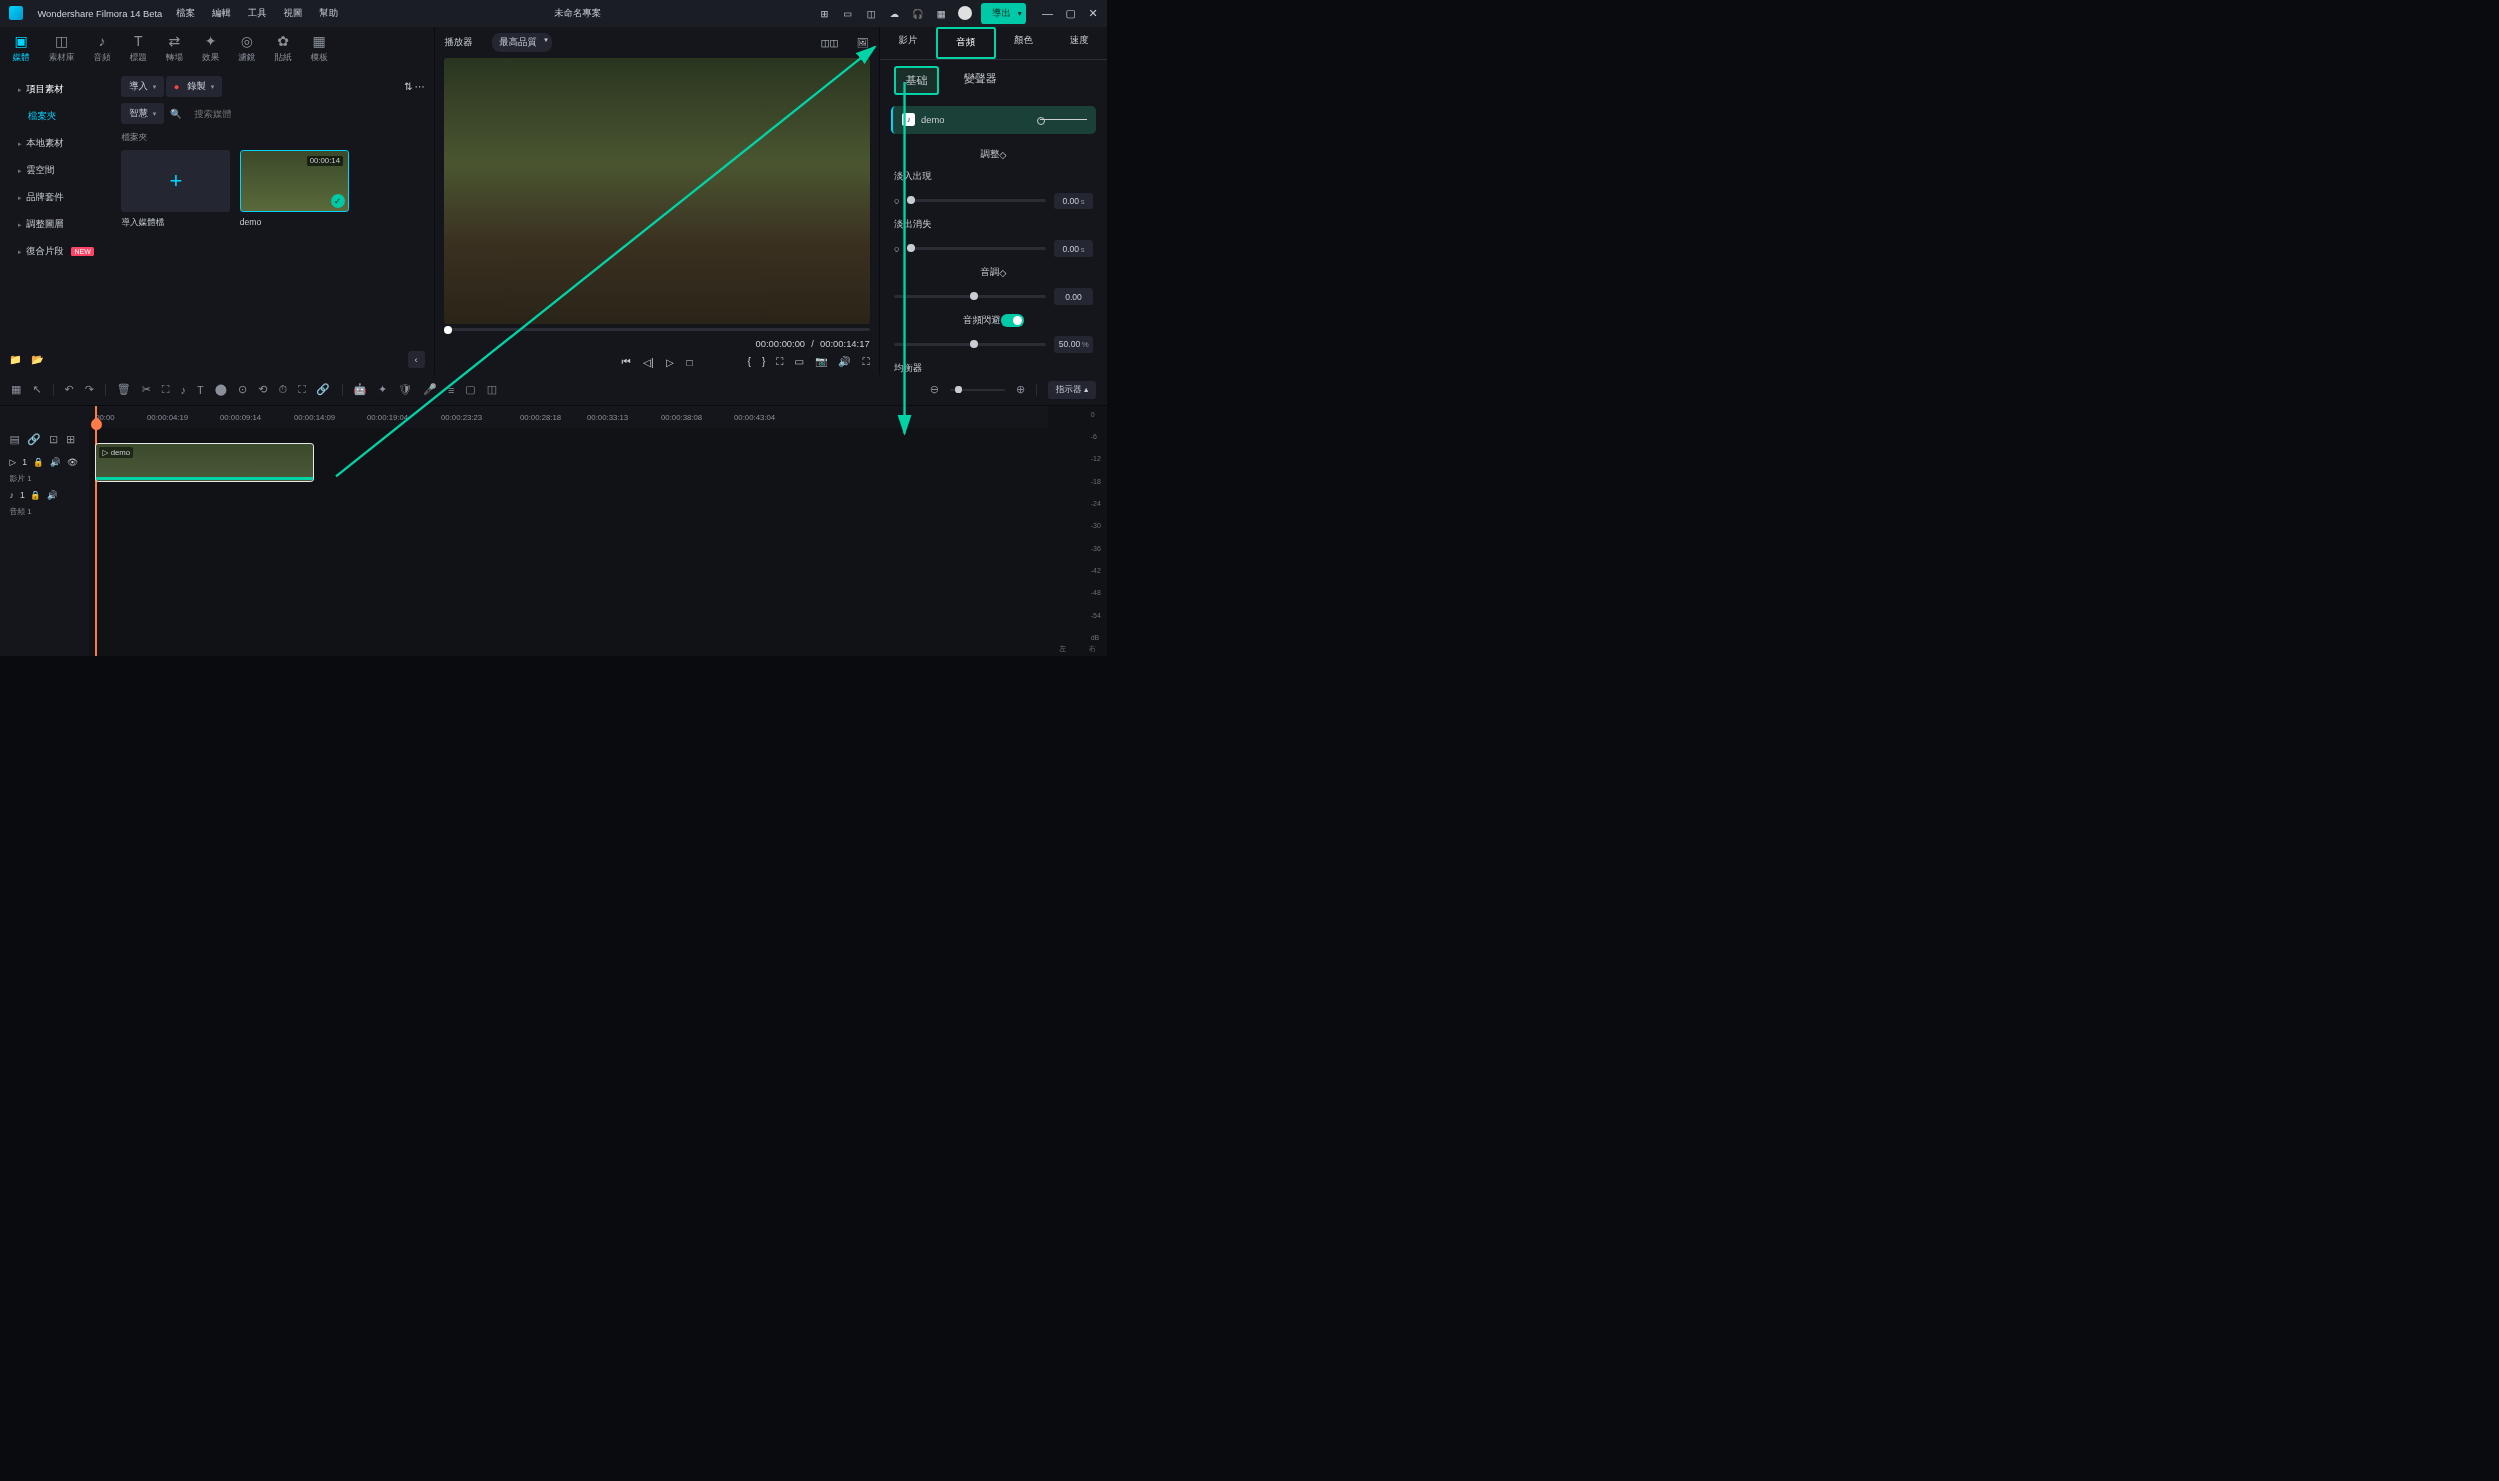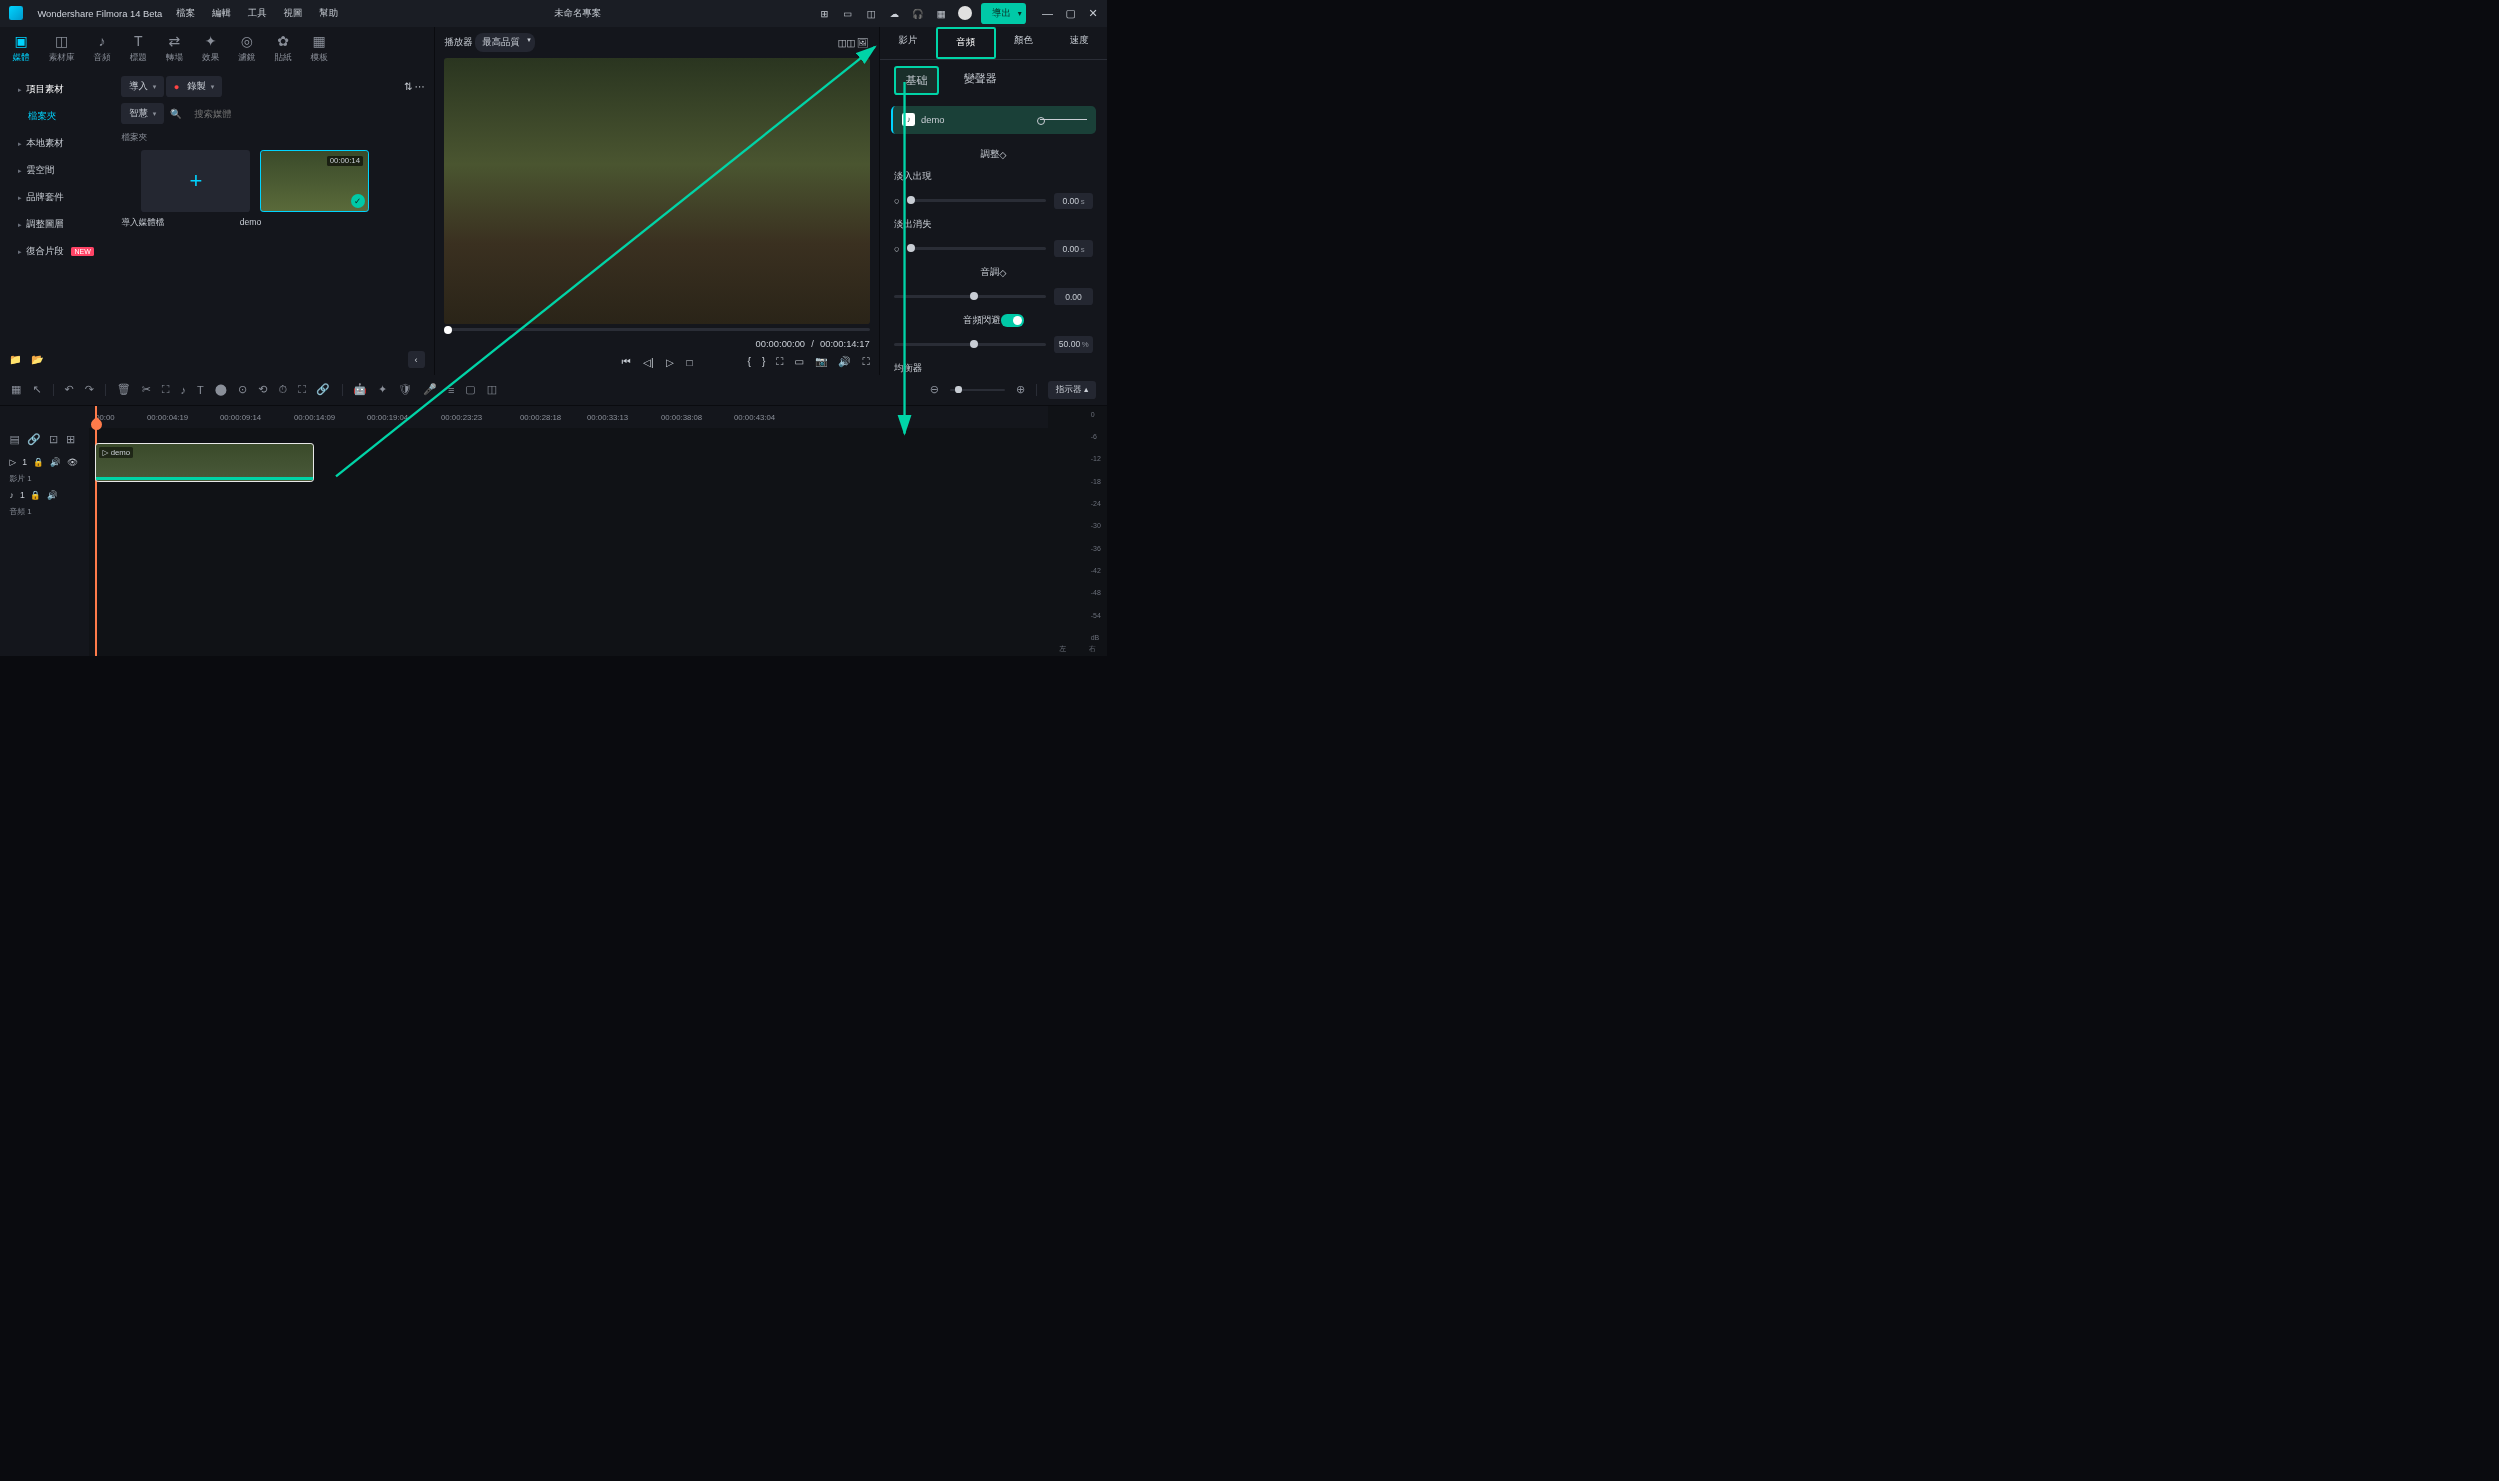--- a/index.html
+++ b/index.html
@@ -42,32 +42,32 @@
 .dd { background: #242731; padding: 3.9px 7.8px; border-radius: 3.1px; font-size: 9.4px; display: flex; align-items: center; gap: 4.7px; cursor: pointer; }
 .dd::after { content: "▾"; font-size: 7px; color: #8a8f99; }
 .dd-rec::before { content: "●"; color: #ff4444; margin-right: 3.1px; }
 .spacer { flex: 1; }
 .search-row { display: flex; align-items: center; gap: 6.2px; margin-bottom: 7.8px; }
 .search-input { flex: 1; max-width: 156px; background: transparent; border: none; color: #6a6f7a; font-size: 9.4px; padding: 3.9px 6.2px; outline: none; }
 .search-ic { color: #8a8f99; }
 .sec-label { font-size: 8.6px; color: #8a8f99; margin-bottom: 6.2px; }
 .clips { display: flex; gap: 9.4px; }
 .clip { width: 109px; }
-.clip-thumb { width: 109px; height: 62px; background: #242731; border-radius: 3.1px; display: flex; align-items: center; justify-content: center; position: relative; margin-left: 20px; }
+.clip-thumb { width: 109px; height: 62px; background: #242731; border-radius: 3.1px; display: flex; align-items: center; justify-content: center; position: relative; }
 .clip.sel .clip-thumb { border: 1.6px solid #00d4ff; }
 .add-plus { color: #00d4ff; font-size: 22px; font-weight: 200; }
 .clip-thumb.img { background: linear-gradient(#3a4a2a,#5a6a3a); }
 .dur { position: absolute; top: 4.7px; right: 4.7px; font-size: 7.8px; background: rgba(0,0,0,.6); padding: 0.8px 3.1px; border-radius: 1.6px; }
 .clip-check { position: absolute; bottom: 3.1px; right: 3.1px; width: 14px; height: 14px; background: #00c9a7; border-radius: 50%; display: flex; align-items: center; justify-content: center; color: #0a2a20; font-size: 8.6px; }
 .clip-name { font-size: 8.6px; color: #c8cdd4; margin-top: 4.7px; }
 .media-footer { display: flex; align-items: center; gap: 9.4px; padding: 6.2px 9.4px; }
 .pager { background: #242731; width: 17px; height: 17px; border-radius: 3.1px; display: flex; align-items: center; justify-content: center; cursor: pointer; }
 
 .preview-panel { flex: 1; background: #14161c; display: flex; flex-direction: column; border-right: 0.8px solid #0a0b0f; }
-.preview-top { display: flex; align-items: center; padding: 6.2px 9.4px; gap: 2px; }
+.preview-top { display: flex; align-items: center; padding: 6.2px 9.4px; gap: 19px; }
 .preview-label { font-size: 9.4px; }
 .preview-quality { background: #242731; padding: 3.1px 15.6px 3.1px 7.8px; border-radius: 8px; font-size: 9.4px; position: relative; }
 .preview-quality::after { content: "▾"; position: absolute; right: 4.7px; font-size: 7px; }
 .preview-video { flex: 1; margin: 0 9.4px; background: linear-gradient(#2a3520,#4a5530 40%,#3a3020 70%,#2a2418); border-radius: 3.1px; position: relative; }
 .preview-prog { margin: 4.7px 9.4px; }
 .prog-bar { height: 3.1px; background: #2a2d36; border-radius: 1.6px; position: relative; }
 .prog-dot { width: 7.8px; height: 7.8px; background: #fff; border-radius: 50%; position: absolute; left: 0; top: -2.3px; }
 .time-row { display: flex; align-items: center; justify-content: flex-end; gap: 6.2px; font-size: 9.4px; color: #c8cdd4; padding: 1.6px 9.4px; }
 .play-row { display: flex; align-items: center; justify-content: center; gap: 12.5px; padding: 6.2px 9.4px; position: relative; }
 .play-row .ic { cursor: pointer; color: #c8cdd4; font-size: 10.2px; }

